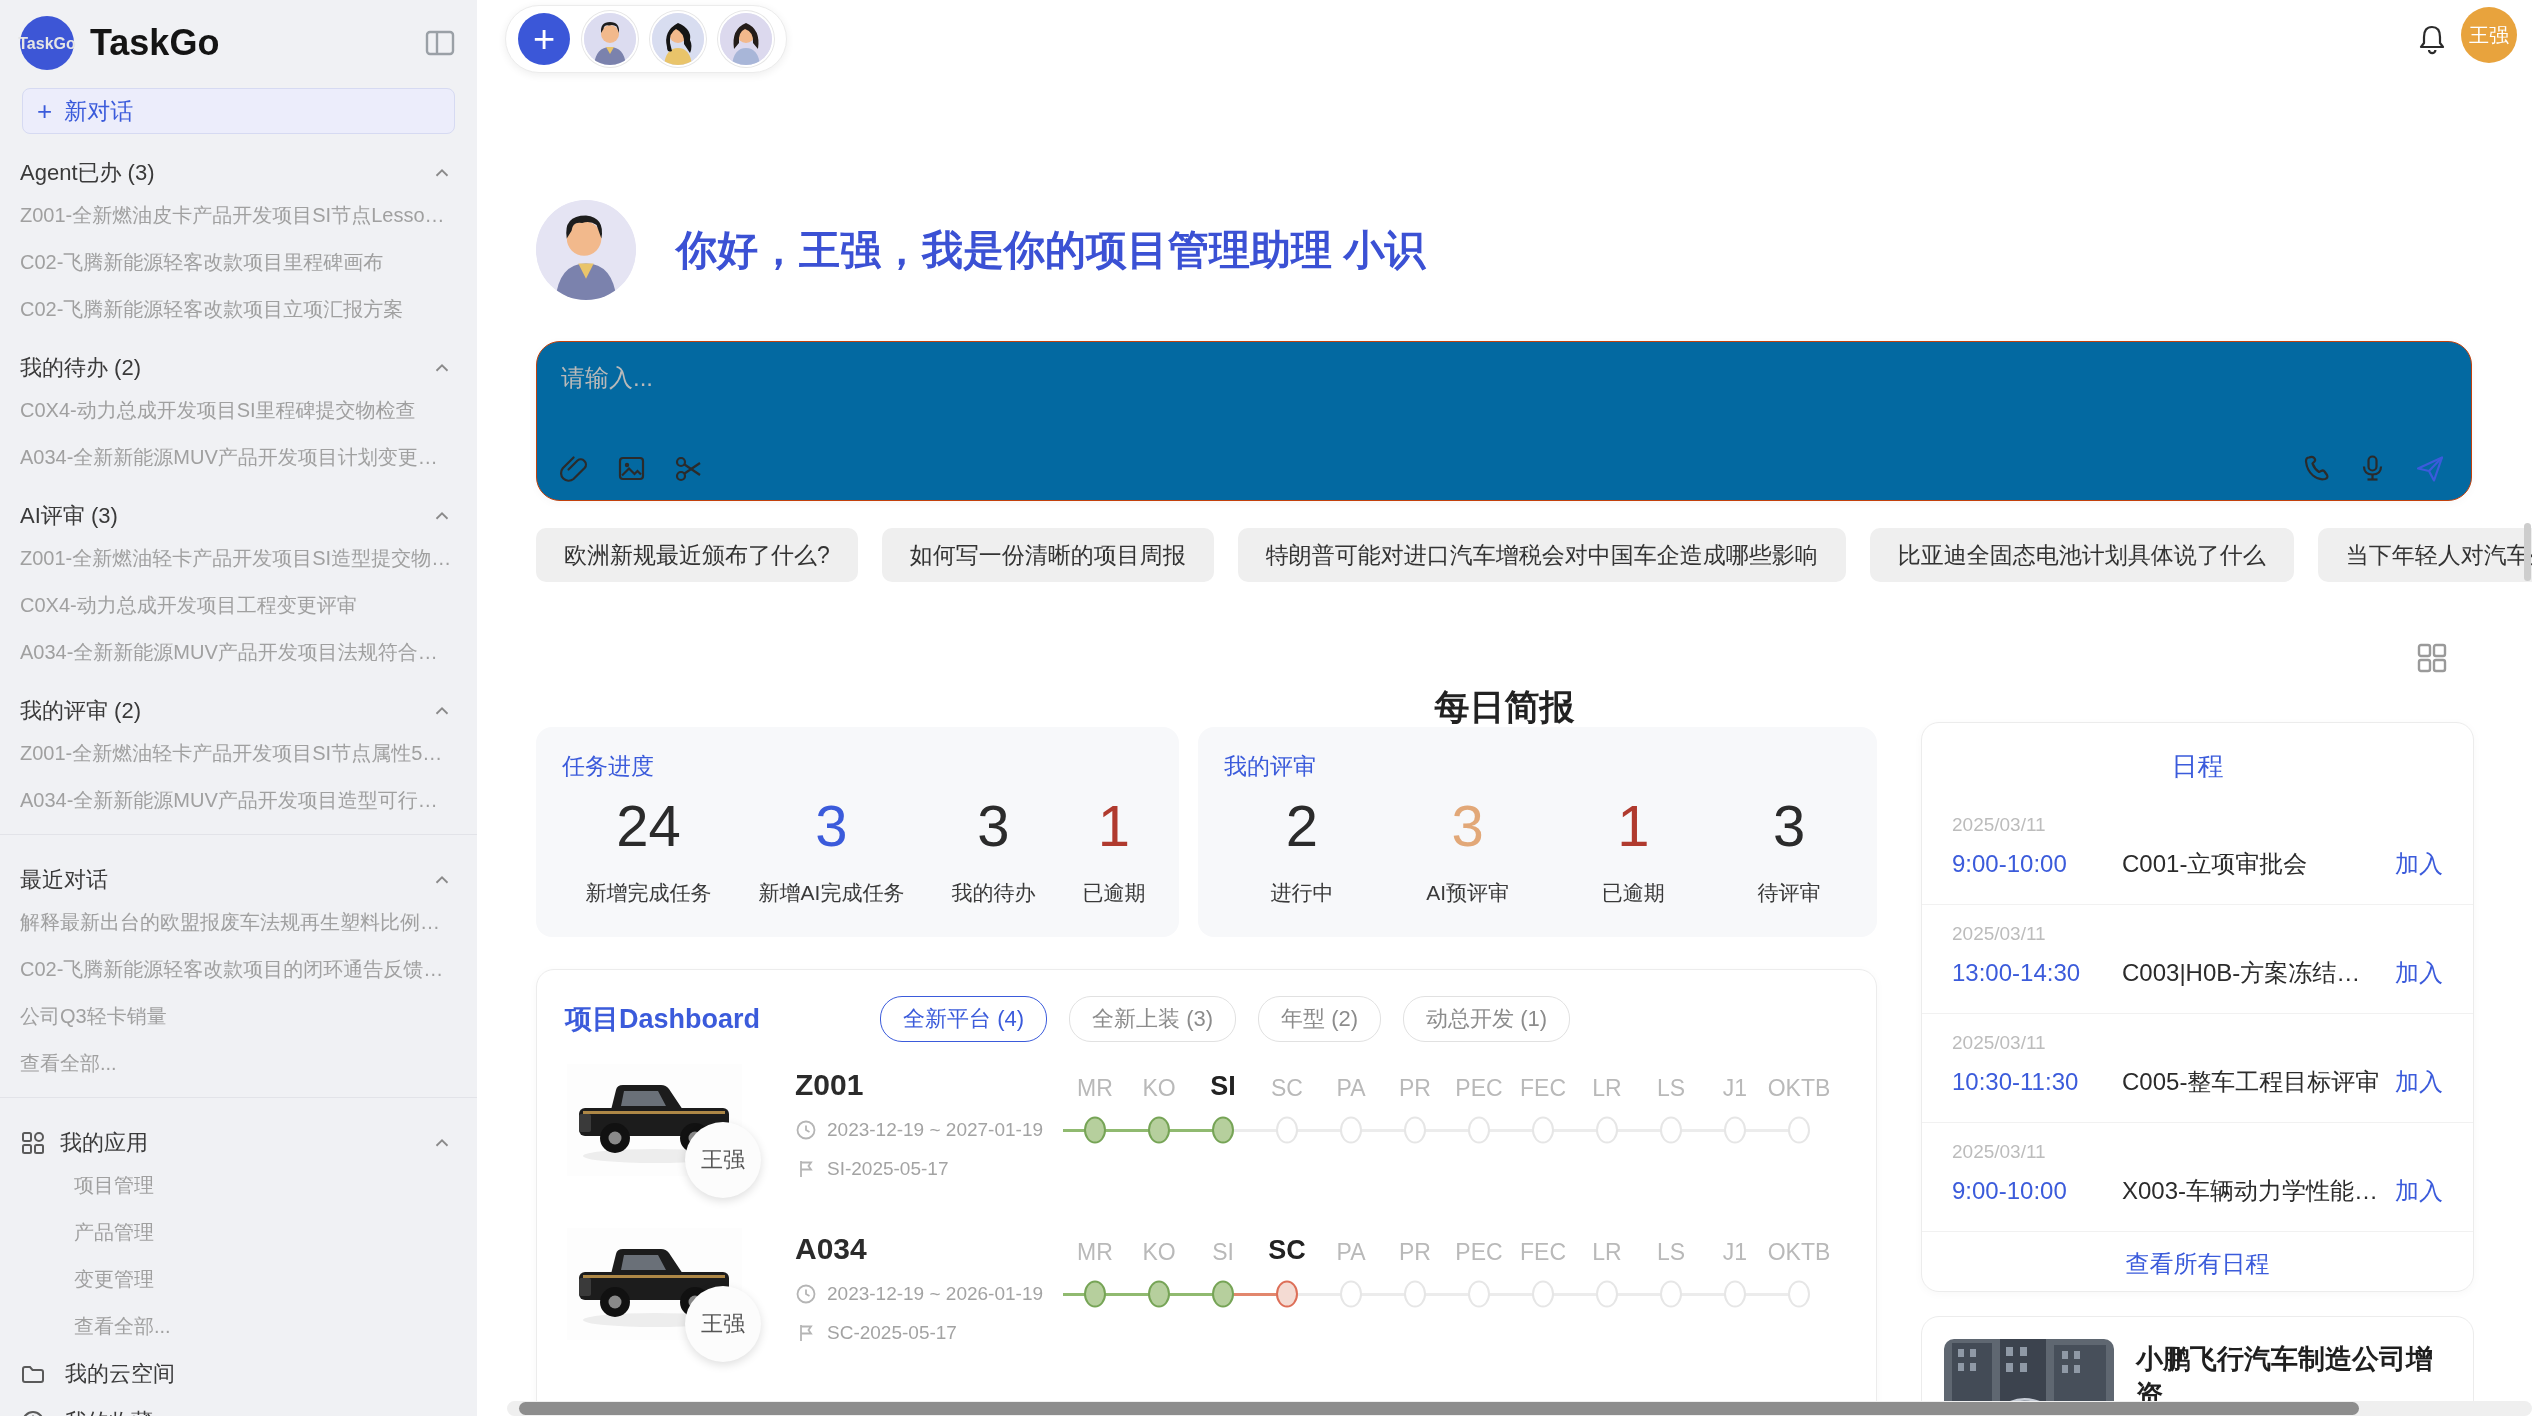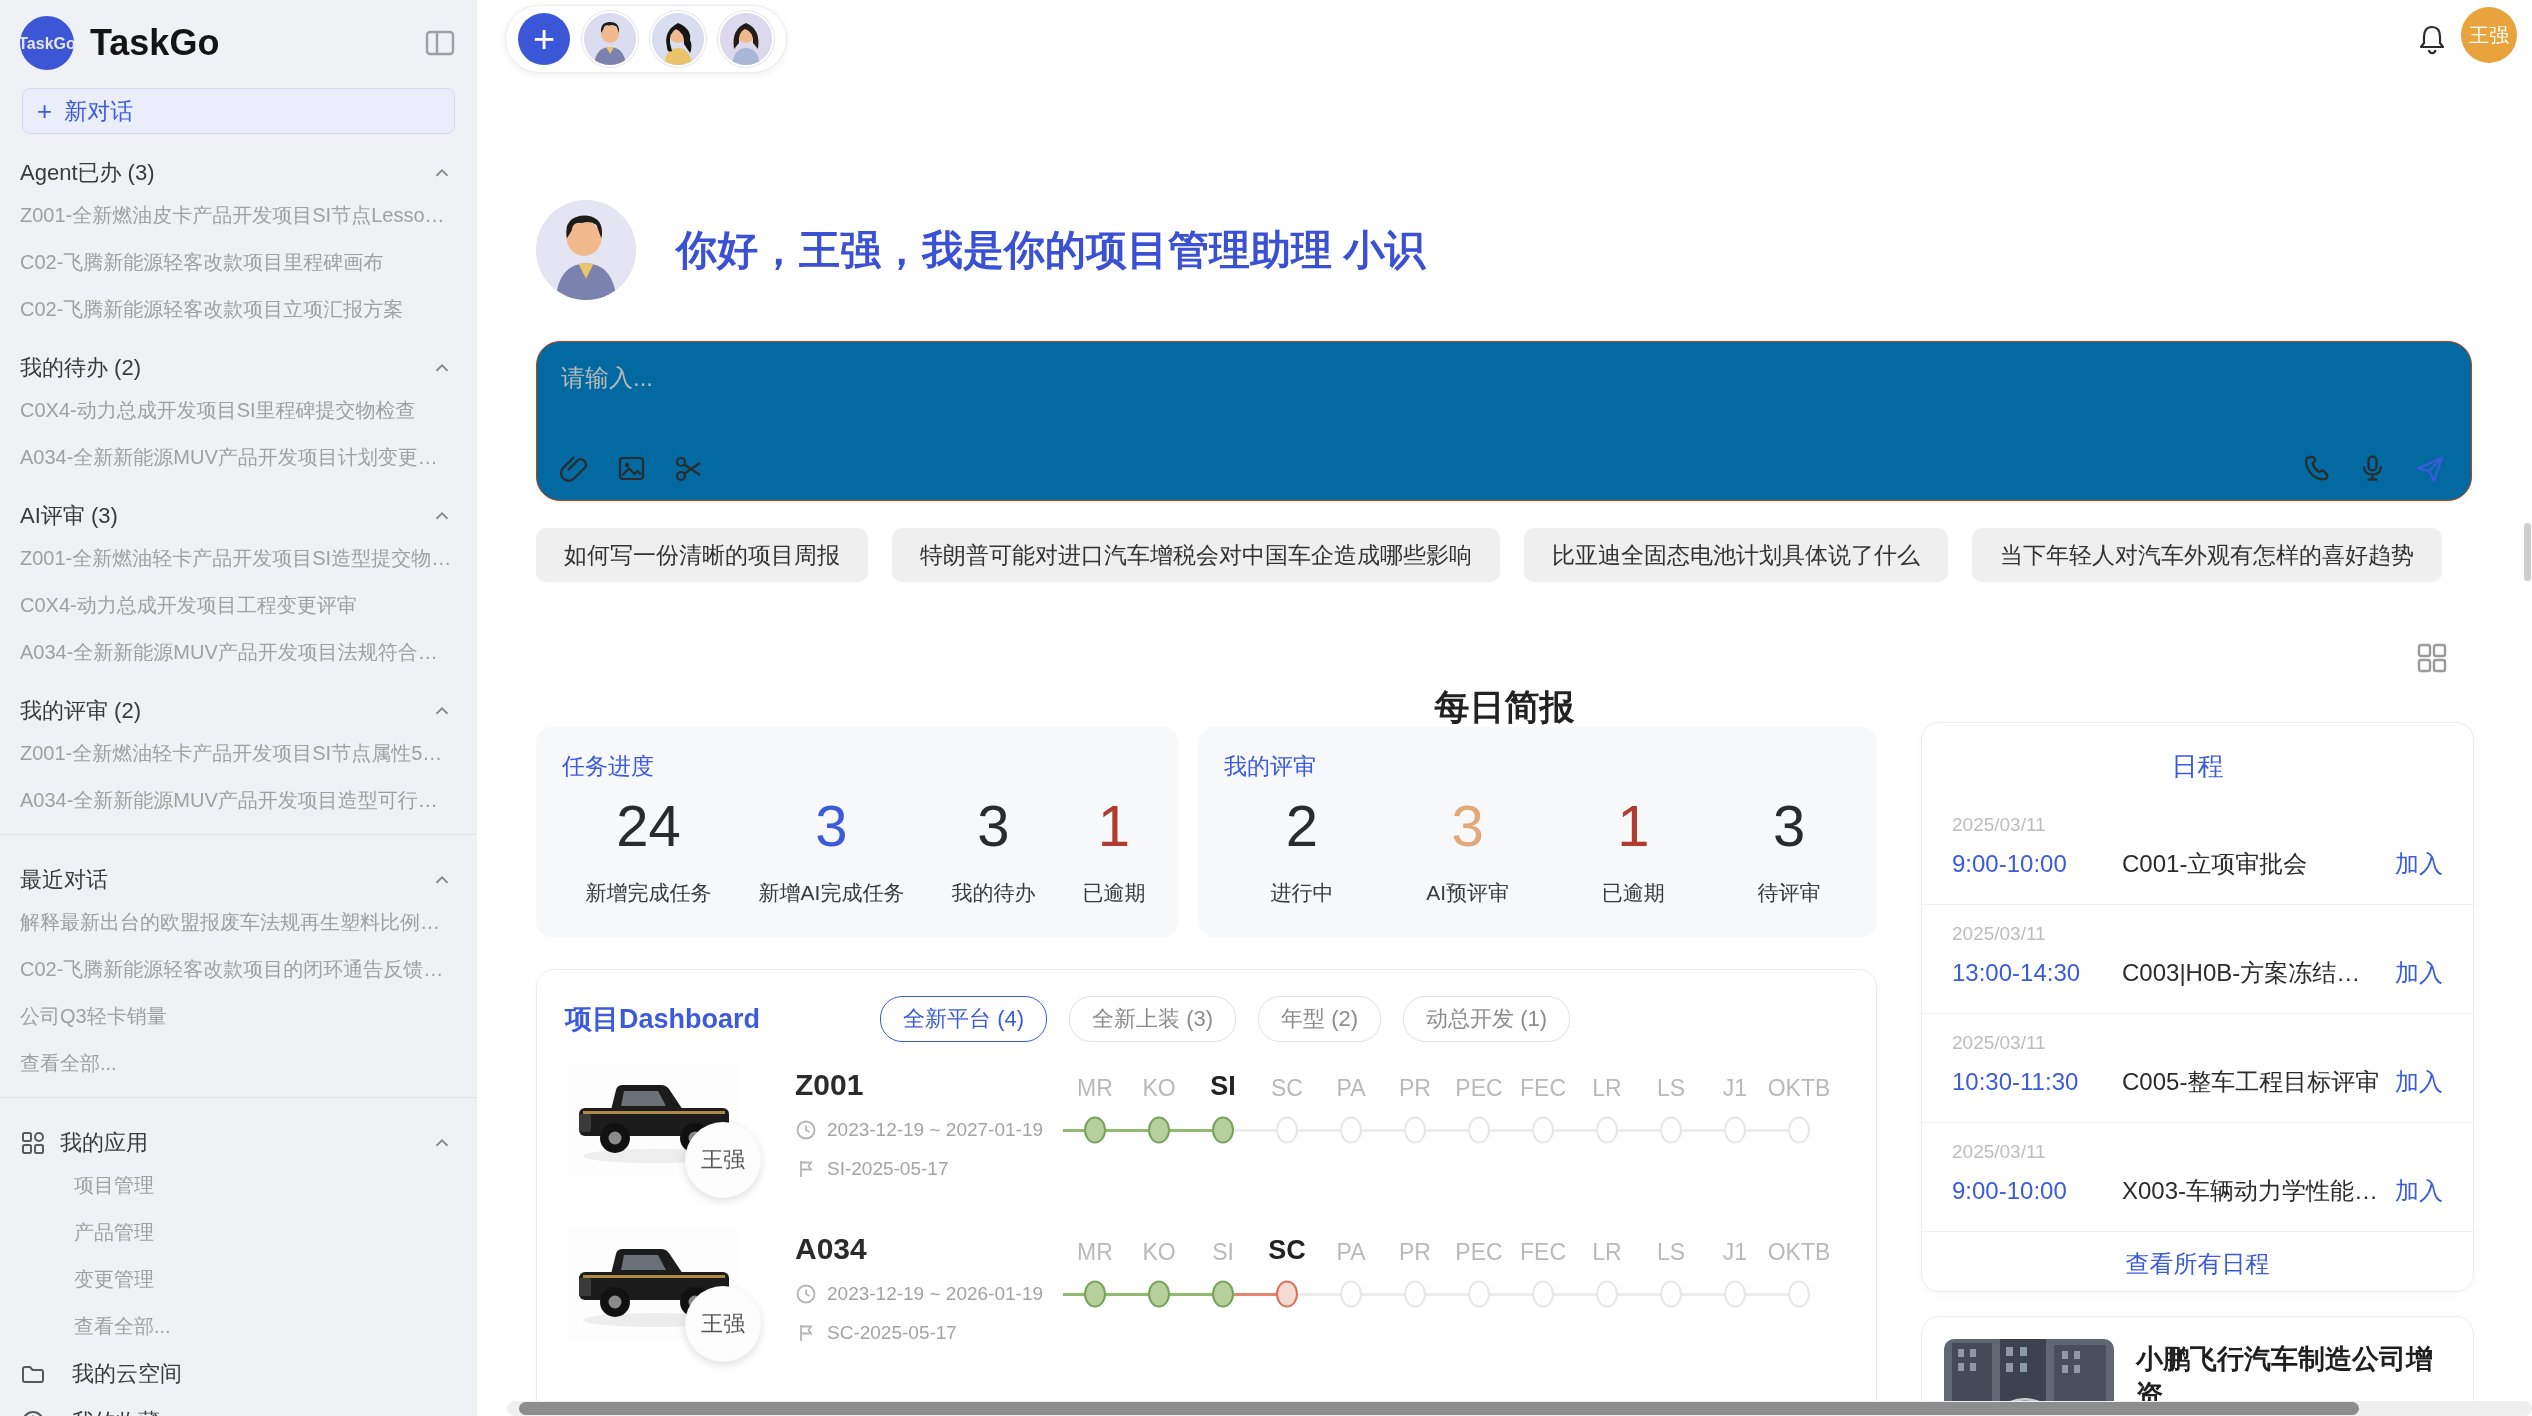--- a/index.html
+++ b/index.html
@@ -11,21 +11,21 @@
   .sb-header{display:flex;align-items:center;padding:16px 20px 8px 20px;}
   .sb-logo{width:54px;height:54px;border-radius:50%;background:#3d56d6;color:#e5e5e5;display:flex;flex-direction:row;align-items:center;justify-content:center;font-size:16px;line-height:17px;font-weight:700;flex:none;}
   .sb-title{font-size:36px;font-weight:700;color:#141414;margin-left:16px;}
   .sb-collapse{margin-left:auto;width:34px;height:34px;cursor:pointer;}
   .new-chat{margin:10px 22px 4px 22px;height:44px;border:1px solid #d6daf2;background:#ecedfb;border-radius:8px;display:flex;align-items:center;padding:0 14px;color:#3b5bdb;font-size:23px;cursor:pointer;gap:12px;}
   .new-chat .plus{font-size:26px;line-height:1;}
   .sb-section-h{display:flex;align-items:center;padding:20px 24px 4px 20px;font-size:22px;color:#3a3a3a;}
   .sb-chevron{margin-left:auto;width:22px;height:22px;cursor:pointer;}
   .sb-item{padding:10px 24px 10px 20px;font-size:20px;color:#a0a0a0;white-space:nowrap;overflow:hidden;text-overflow:ellipsis;cursor:pointer;}
   .sb-divider{height:1px;background:#e2e3e8;margin:10px 0;}
-  .sb-row{display:flex;align-items:center;gap:26px;padding:9px 24px 9px 20px;font-size:22px;color:#3a3a3a;cursor:pointer;}
+  .sb-row{display:flex;align-items:center;gap:19px;padding:9px 24px 9px 20px;font-size:22px;color:#3a3a3a;cursor:pointer;}
   .sb-row .ic{width:26px;height:26px;flex:none;}
   .sb-row .grow{flex:1;}
   .sb-sub{padding:10px 24px 10px 74px;font-size:20px;color:#a0a0a0;cursor:pointer;}
 
   
   .main{position:absolute;left:477px;top:0;width:2055px;height:1416px;background:#fff;}
   .top-pill{position:absolute;left:28px;top:5px;height:66px;border:1px solid #ececec;border-radius:40px;background:#fff;box-shadow:0 2px 8px rgba(0,0,0,.07);display:flex;align-items:center;gap:12px;padding:0 12px;}
   .plus-btn{width:52px;height:52px;border-radius:50%;background:#3b57d8;color:#fff;font-size:38px;font-weight:400;display:flex;align-items:center;justify-content:center;cursor:pointer;line-height:1;}
   .tb-av{width:52px;height:52px;border-radius:50%;overflow:hidden;border:2px solid #fff;box-shadow:0 0 0 1px #e6e6e6;cursor:pointer;background:#dcdcf0;flex:none;}
   .bell{position:absolute;left:1938px;top:22px;width:34px;height:34px;cursor:pointer;}
@@ -347,20 +347,21 @@
       <span class="cicon">
         <svg viewBox="0 0 31 31">
             <path d="M4 15.5 L28 4.5 L20 27.5 L15 18 Z" fill="none" stroke="#3b5bdb" stroke-width="2.2" stroke-linejoin="round"></path>
             <line x1="15" y1="18" x2="28" y2="4.5" stroke="#3b5bdb" stroke-width="2.2"></line>
           </svg>
       </span>
     </div>
   </div>
 
   <div class="chips" id="chips">
+      <div class="chip">欧洲新规最近颁布了什么?</div>
       <div class="chip">如何写一份清晰的项目周报</div>
       <div class="chip">特朗普可能对进口汽车增税会对中国车企造成哪些影响</div>
       <div class="chip">比亚迪全固态电池计划具体说了什么</div>
       <div class="chip">当下年轻人对汽车外观有怎样的喜好趋势</div>
     </div>
 
   <div class="daily-title">每日简报</div>
   <span class="daily-grid-ic">
     <svg viewBox="0 0 36 36">
         <rect x="5" y="5" width="11" height="11" rx="2" fill="none" stroke="#9a9a9a" stroke-width="2.4"></rect>

